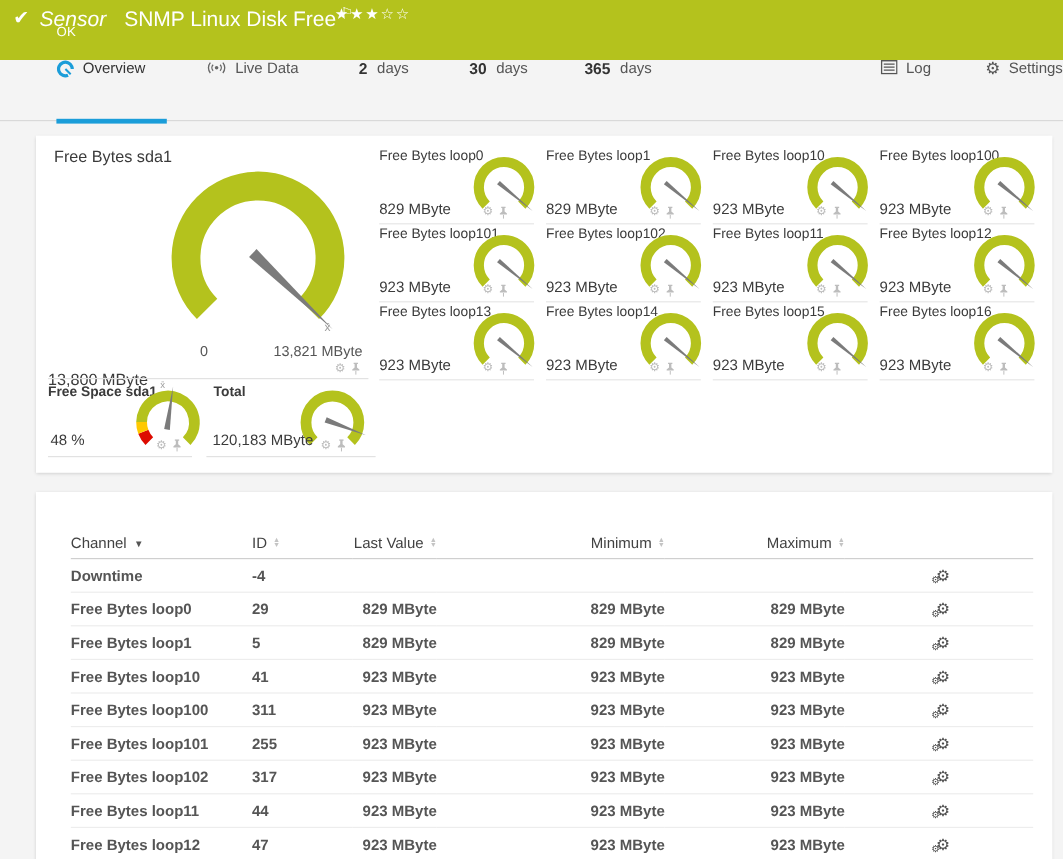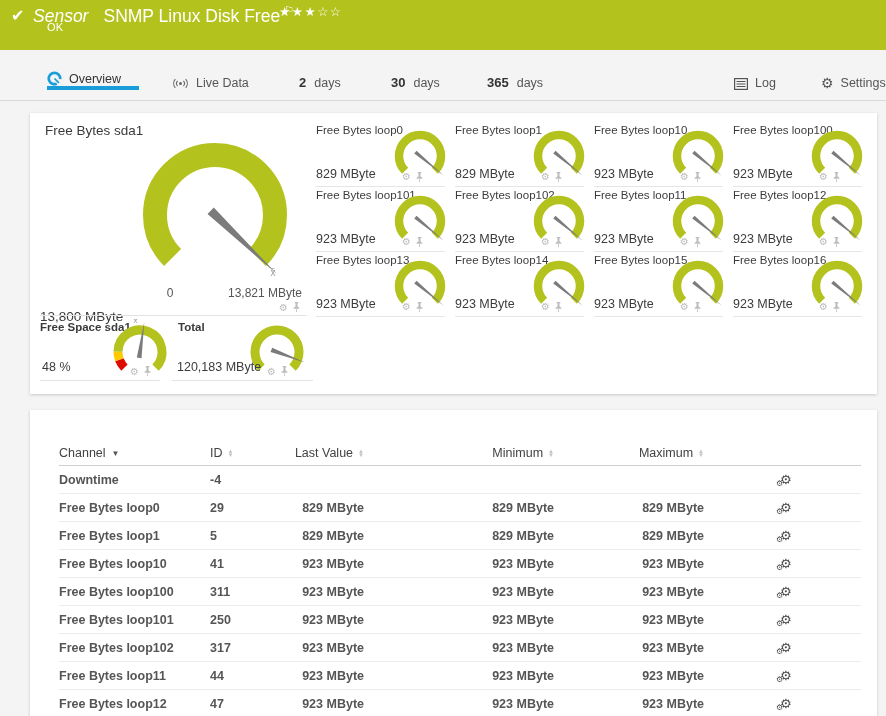--- a/index.html
+++ b/index.html
@@ -11,21 +11,21 @@
   
   .topbar{position:absolute;left:0;top:0;width:886px;height:50px;background:#b4c21d;color:#fff;}
   .check{position:absolute;left:11px;top:8px;font-size:16px;line-height:1;}
   .sensor-title{position:absolute;left:33px;top:4px;margin:0;font-size:17.5px;font-weight:normal;white-space:nowrap;}
   .sensor-title i{font-style:italic;margin-right:15px;}
   .flag{font-size:11px;vertical-align:8px;margin-left:4px;}
   .stars{position:absolute;left:279px;top:4px;font-size:12.5px;letter-spacing:1.5px;cursor:pointer;}
   .status{position:absolute;left:47px;top:21px;font-size:11px;font-weight:normal;letter-spacing:.3px;}
   
   .tabs{position:absolute;left:0;top:50px;width:886px;height:51px;border-bottom:1px solid #d9d9d9;box-sizing:border-box;}
-  .tab{position:absolute;top:0;height:40px;display:flex;align-items:flex-end;gap:7px;
+  .tab{position:absolute;top:0;height:53px;display:flex;align-items:flex-start;gap:7px;
        font-size:12.5px;color:#555;cursor:pointer;box-sizing:border-box;white-space:nowrap;}
   .tab.active{border-bottom:4px solid #1b9dd9;color:#333;padding-right:18px;}
   .tnum{font-weight:bold;color:#333;font-size:13px;margin-right:1px;}
   .ticon{display:flex;align-items:center;}
   .gear-glyph{font-size:14px;color:#555;line-height:1;}
   
   .panel{position:absolute;background:#fff;box-shadow:0 1px 3px rgba(0,0,0,.18);}
   .panel1{left:30px;top:113px;width:847px;height:281px;}
   .panel2{left:30px;top:410px;width:847px;height:340px;}
   .hline{position:absolute;height:1px;background:#e2e2e2;}
@@ -503,21 +503,21 @@
         <tr>
           <td>Free Bytes loop100</td>
           <td>311</td>
           <td class="num">923 MByte</td>
           <td class="num">923 MByte</td>
           <td class="num">923 MByte</td>
           <td class="c-edit"><span class="gears">⚙<span class="g2">⚙</span></span></td>
         </tr>
         <tr>
           <td>Free Bytes loop101</td>
-          <td>250</td>
+          <td>255</td>
           <td class="num">923 MByte</td>
           <td class="num">923 MByte</td>
           <td class="num">923 MByte</td>
           <td class="c-edit"><span class="gears">⚙<span class="g2">⚙</span></span></td>
         </tr>
         <tr>
           <td>Free Bytes loop102</td>
           <td>317</td>
           <td class="num">923 MByte</td>
           <td class="num">923 MByte</td>

